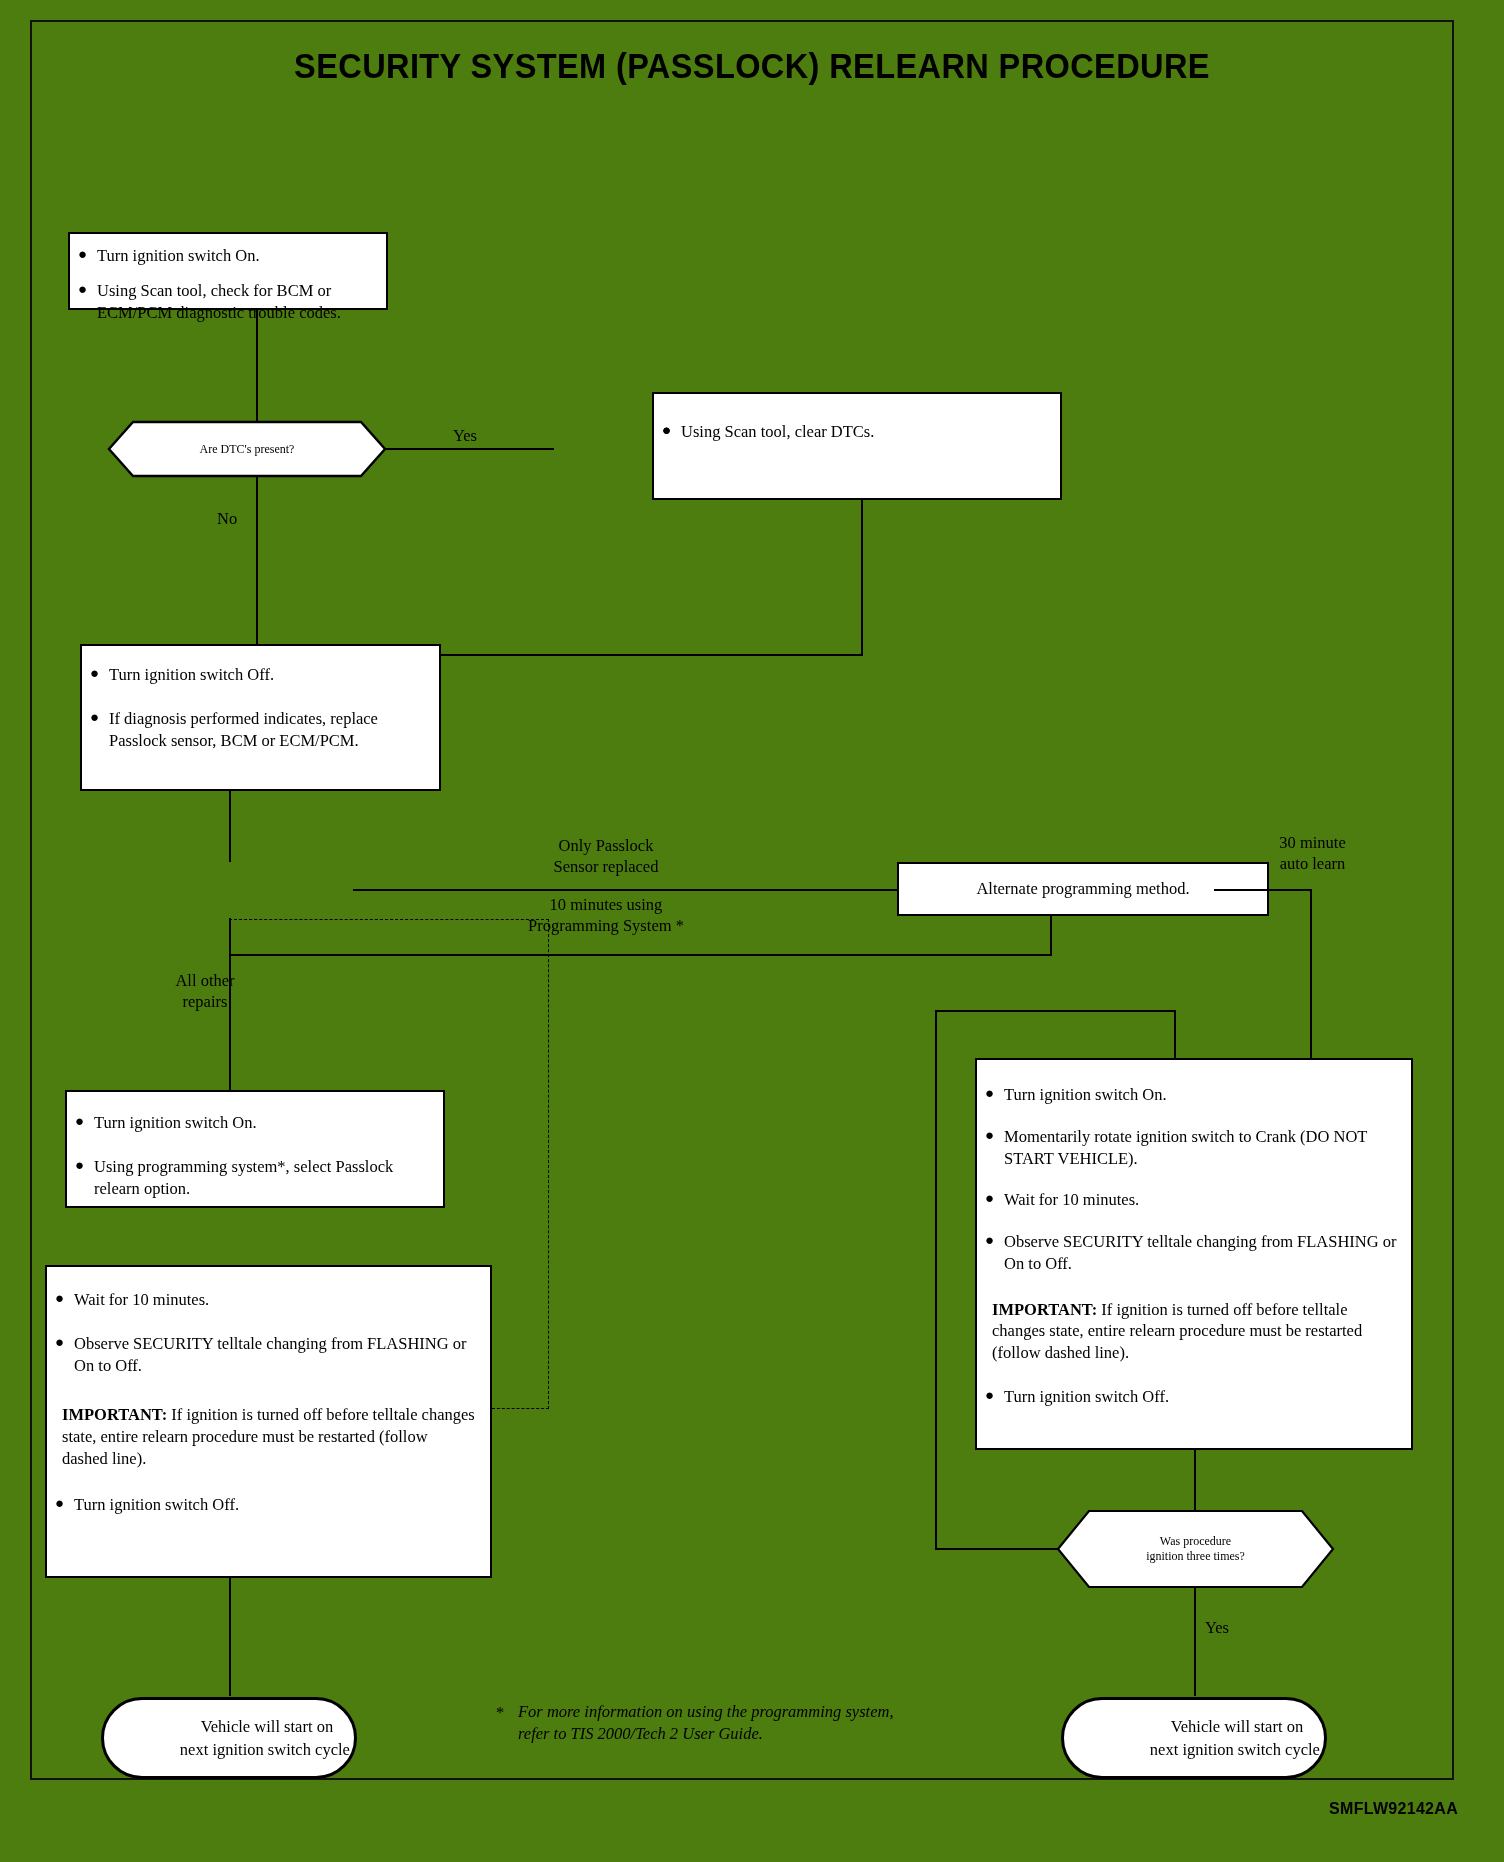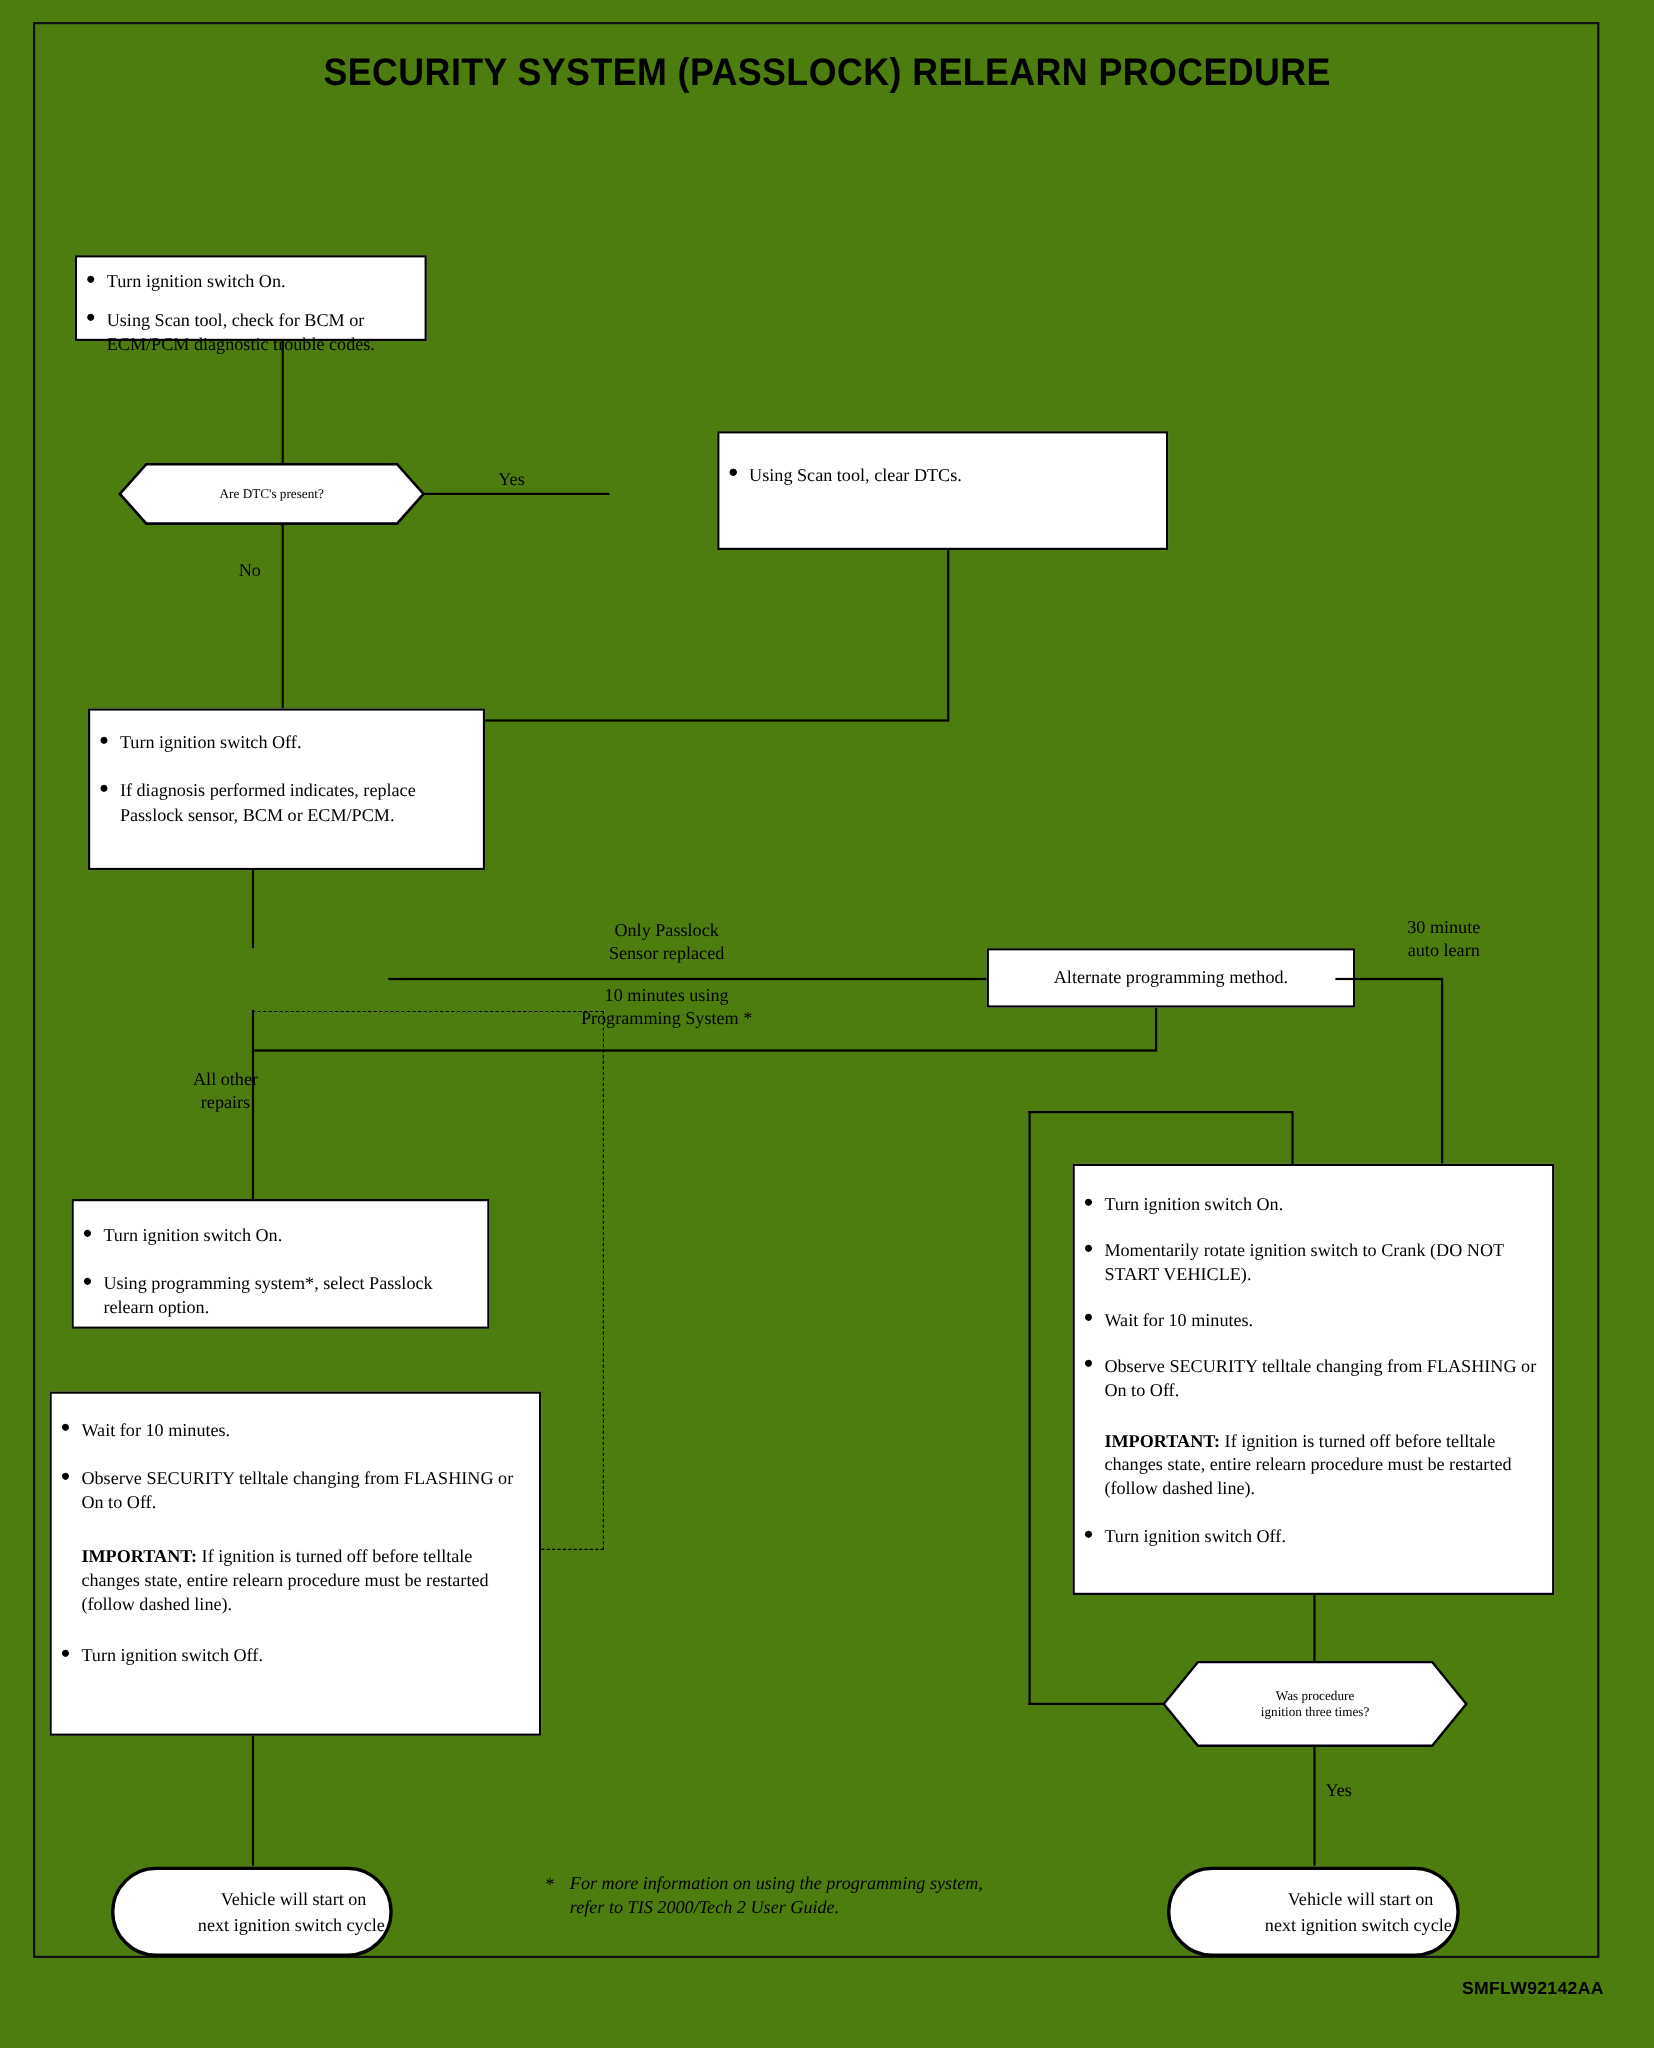--- a/index.html
+++ b/index.html
@@ -43,21 +43,21 @@
   .blist li{
     position:relative;
     padding-left:27px;
     margin:0 0 13px 0;
   }
   .blist li:last-child{margin-bottom:0;}
   .blist li .bul{
     position:absolute;left:8px;top:0px;
     font-size:15px;line-height:1.25;
   }
-  .blist li.nobul{padding-left:27px;}
+  .blist li.nobul{padding-left:15px;}
   .nb{font-weight:700;}
   
   .hex{
     position:absolute;
     box-sizing:border-box;
   }
   .hex svg{display:block;overflow:visible;}
   .hex .hlabel{
     position:absolute;
     left:0;top:0;width:100%;height:100%;
@@ -156,21 +156,21 @@
     <div>Sensor replaced</div>
   </div>
 
   <div class="edge" style="left:466px;top:894px;width:280px;">
     <div>10 minutes using</div>
     <div>Programming System *</div>
   </div>
   <div class="ln lnh" style="left:229px;top:954px;width:822px;"></div>
   <div class="ln lnv" style="left:1050px;top:916px;height:40px;"></div>
 
-  <div class="box" style="left:897px;top:862px;width:335px;height:54px;display:flex;align-items:center;justify-content:center;">
+  <div class="box" style="left:897px;top:862px;width:372px;height:54px;display:flex;align-items:center;justify-content:center;">
     <span>Alternate programming method.</span>
   </div>
 
   <div class="ln lnh" style="left:1214px;top:889px;width:97px;"></div>
   <div class="ln lnv" style="left:1310px;top:889px;height:169px;"></div>
   <div class="edge" style="left:1230px;top:832px;width:165px;">
     <div>30 minute</div>
     <div>auto learn</div>
   </div>
 

